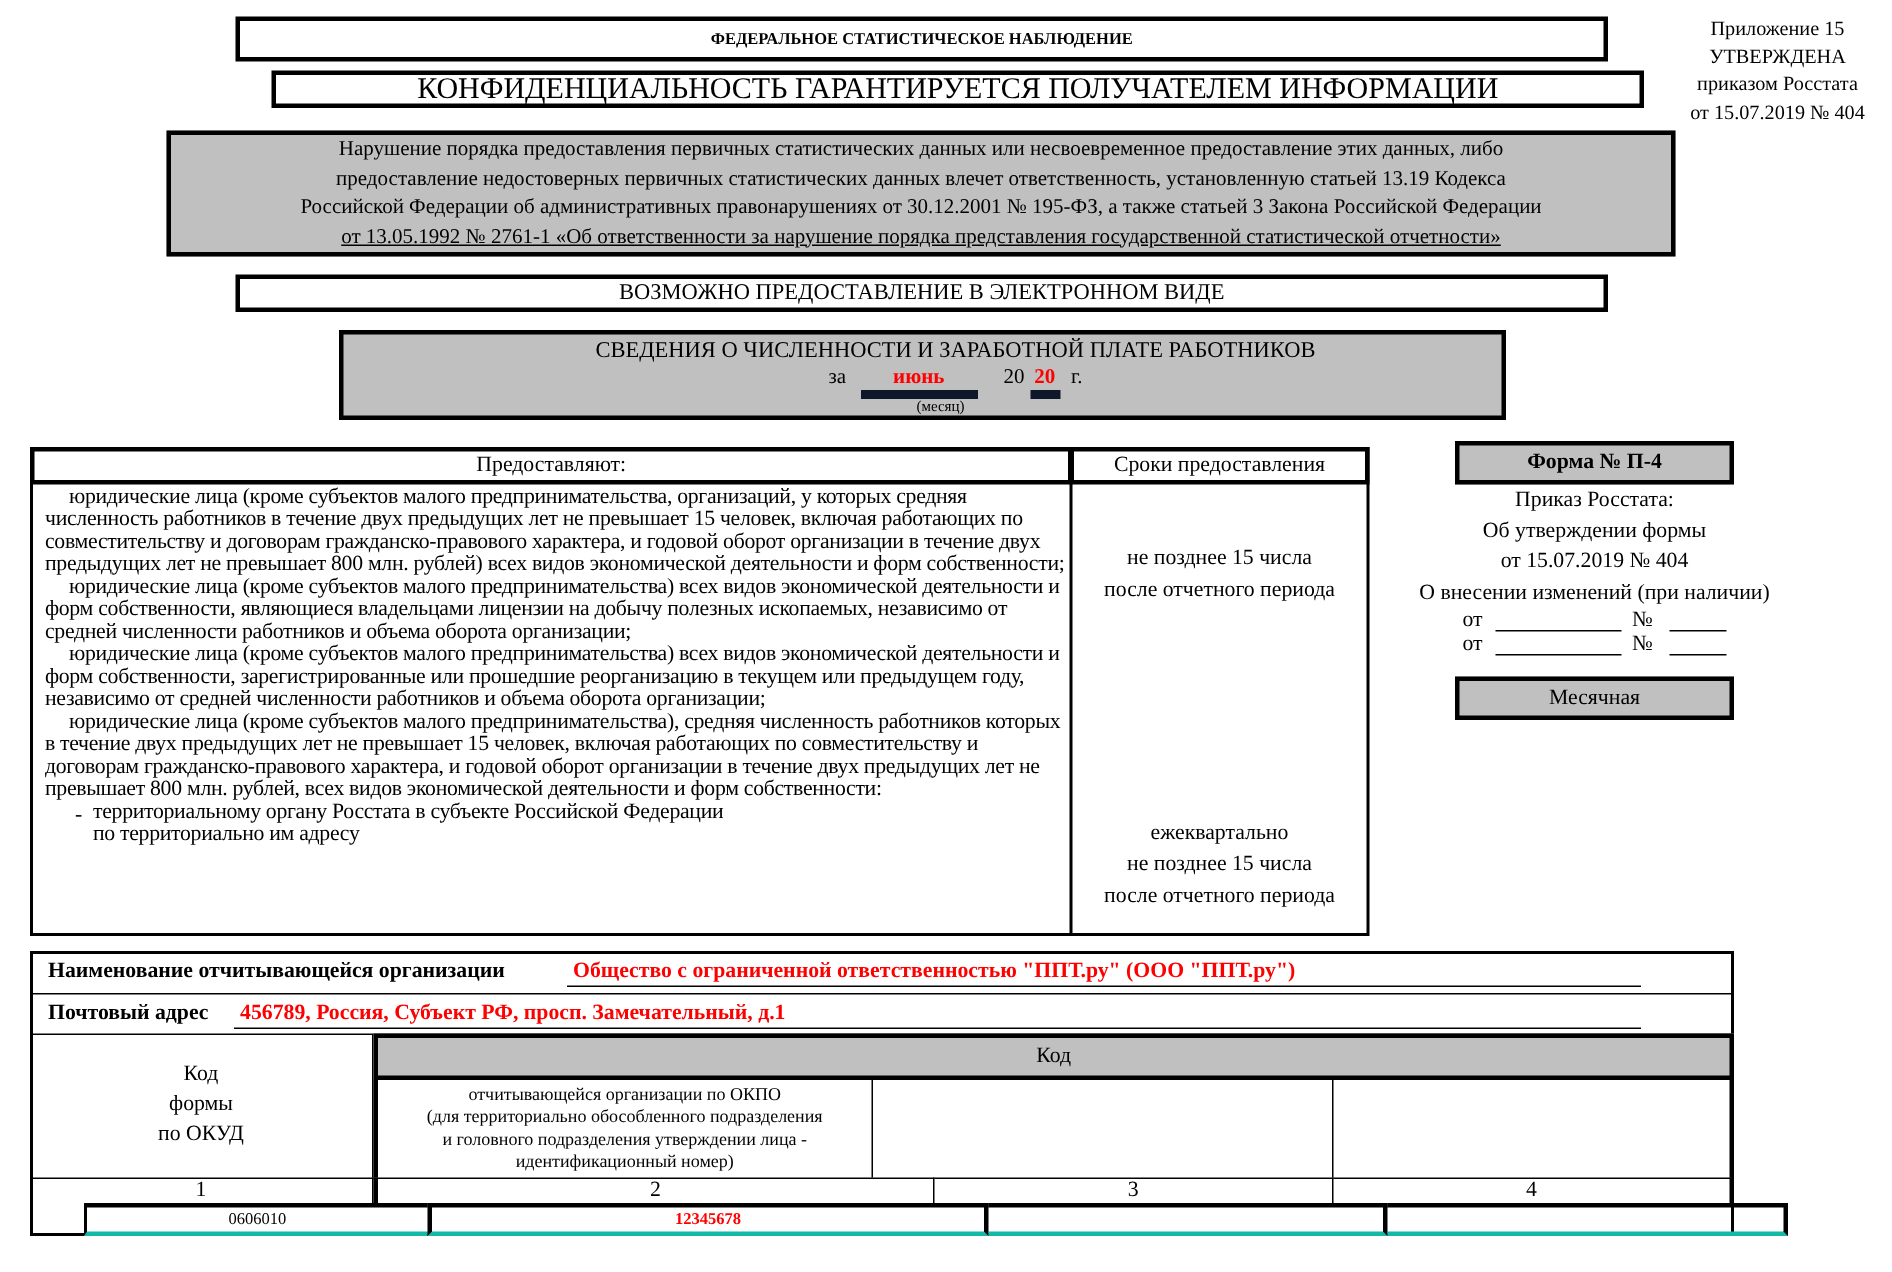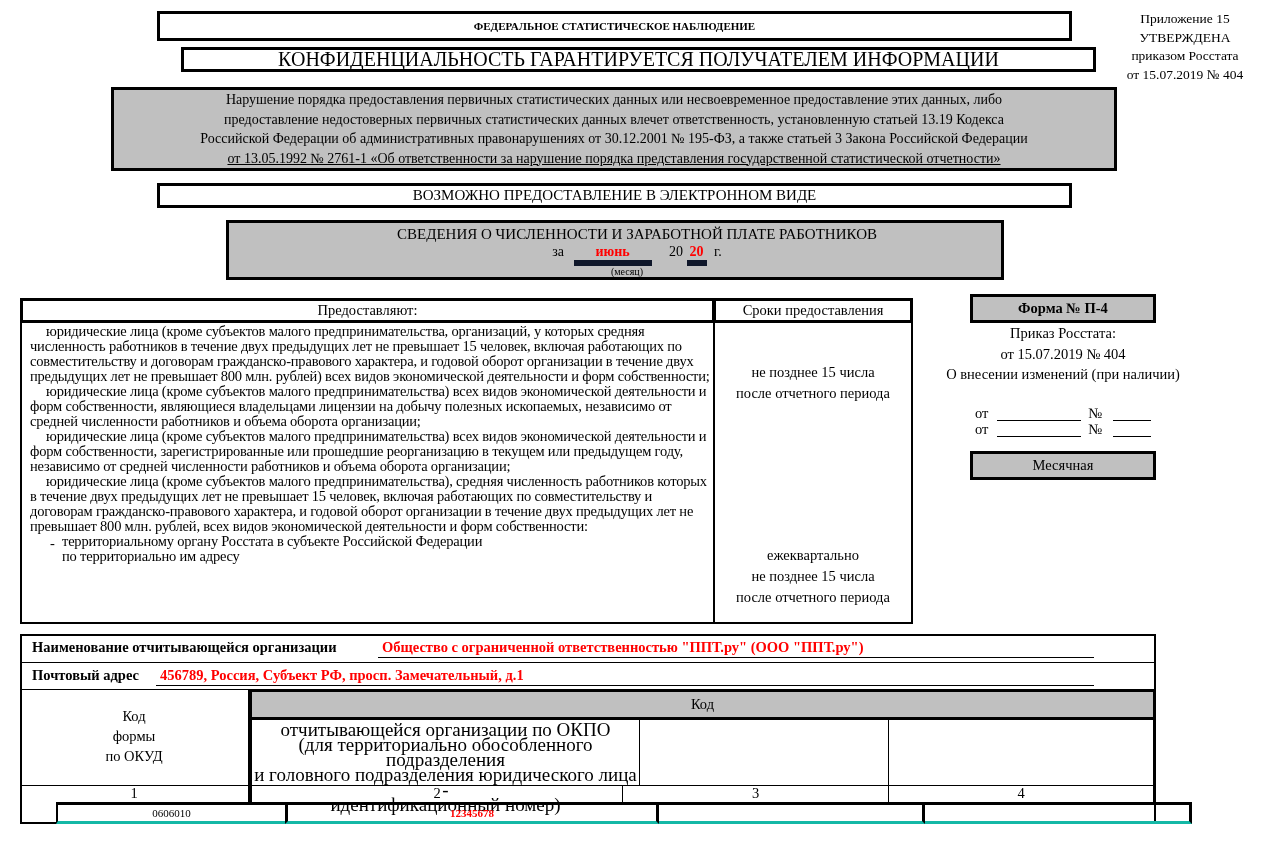--- a/index.html
+++ b/index.html
@@ -49,21 +49,21 @@
   
   #org { left:20px; top:634px; width:1136px; height:190px; border:2px solid #000; }
   #org-name-row { left:20px; top:634px; width:1136px; height:29px; border-bottom:1px solid #000; }
   #org-addr-row { left:20px; top:662px; width:1136px; height:28px; border-bottom:1px solid #000; }
   .org-lbl { position:absolute; left:12px; top:5px; font-size:14.5px; font-weight:bold; white-space:nowrap; }
   .org-val { position:absolute; top:5px; font-size:14.5px; font-weight:bold; color:#ff0000; white-space:nowrap; }
   .org-underline { position:absolute; height:0; border-bottom:1px solid #000; top:23px; }
   .cell { position:absolute; box-sizing:border-box; text-align:center; }
   #kod-head { left:249px; top:689px; width:907px; height:31px; border:3px solid #000; font-size:14.5px; line-height:25px; }
   #okud-head { left:20px; top:690px; width:229px; height:95px; border-right:1px solid #000; font-size:14.5px; line-height:20px; padding-top:16px; }
-  #okpo-head { left:249px; top:720px; width:391px; height:65px; border-right:1px solid #000; border-left:3px solid #000; font-size:19px; line-height:15px; padding-top:2px; }
+  #okpo-head { left:249px; top:720px; width:333px; height:65px; border-right:1px solid #000; border-left:3px solid #000; font-size:12px; line-height:15px; padding-top:2px; }
   #c3-head { left:623px; top:720px; width:266px; height:65px; border-right:1px solid #000; }
   #c4-head { left:889px; top:720px; width:267px; height:65px; border-right:3px solid #000; }
   .numrow { top:785px; height:17px; border-top:1px solid #000; font-size:14.5px; line-height:15px; }
   .valrow { top:802px; height:22px; border-top:3px solid #000; border-bottom:3px solid #14b8a6; font-size:11px; line-height:17px;margin-left:36px; }
 </style>
 </head>
 <body>
 
 <div class="abs box" id="hdr-title">ФЕДЕРАЛЬНОЕ СТАТИСТИЧЕСКОЕ НАБЛЮДЕНИЕ</div>
 <div class="abs box" id="hdr-conf">КОНФИДЕНЦИАЛЬНОСТЬ ГАРАНТИРУЕТСЯ ПОЛУЧАТЕЛЕМ ИНФОРМАЦИИ</div>
@@ -119,20 +119,21 @@
 </div>
 <div class="abs" id="deadline2">
   <div>ежеквартально</div>
   <div>не позднее 15 числа</div>
   <div>после отчетного периода</div>
 </div>
 
 <div class="abs gray" id="form-no">Форма № П-4</div>
 <div class="abs" id="order">
   <div>Приказ Росстата:</div>
+  <div>Об утверждении формы</div>
   <div>от 15.07.2019 № 404</div>
   <div>О внесении изменений (при наличии)</div>
 </div>
 <div class="abs chg-row" style="top:406px;">
   <span class="lbl1">от</span>
   <span class="line1"></span>
   <span class="lbl2">№</span>
   <span class="line2"></span>
 </div>
 <div class="abs chg-row" style="top:422px;">
@@ -157,21 +158,21 @@
 
 <div class="cell" id="okud-head">
   <div>Код</div>
   <div>формы</div>
   <div>по ОКУД</div>
 </div>
 <div class="cell gray" id="kod-head">Код</div>
 <div class="cell" id="okpo-head">
   <div>отчитывающейся организации по ОКПО</div>
   <div>(для территориально обособленного подразделения</div>
-  <div>и головного подразделения юридического лица -</div>
+  <div>и головного подразделения утверждении лица -</div>
   <div>идентификационный номер)</div>
 </div>
 <div class="cell" id="c3-head"></div>
 <div class="cell" id="c4-head"></div>
 
 <div class="cell numrow" style="left:20px; width:229px; border-right:1px solid #000;">1</div>
 <div class="cell numrow" style="left:249px; width:374px; border-right:1px solid #000; border-left:3px solid #000;">2</div>
 <div class="cell numrow" style="left:623px; width:266px; border-right:1px solid #000;">3</div>
 <div class="cell numrow" style="left:889px; width:267px; border-right:3px solid #000;">4</div>
 

